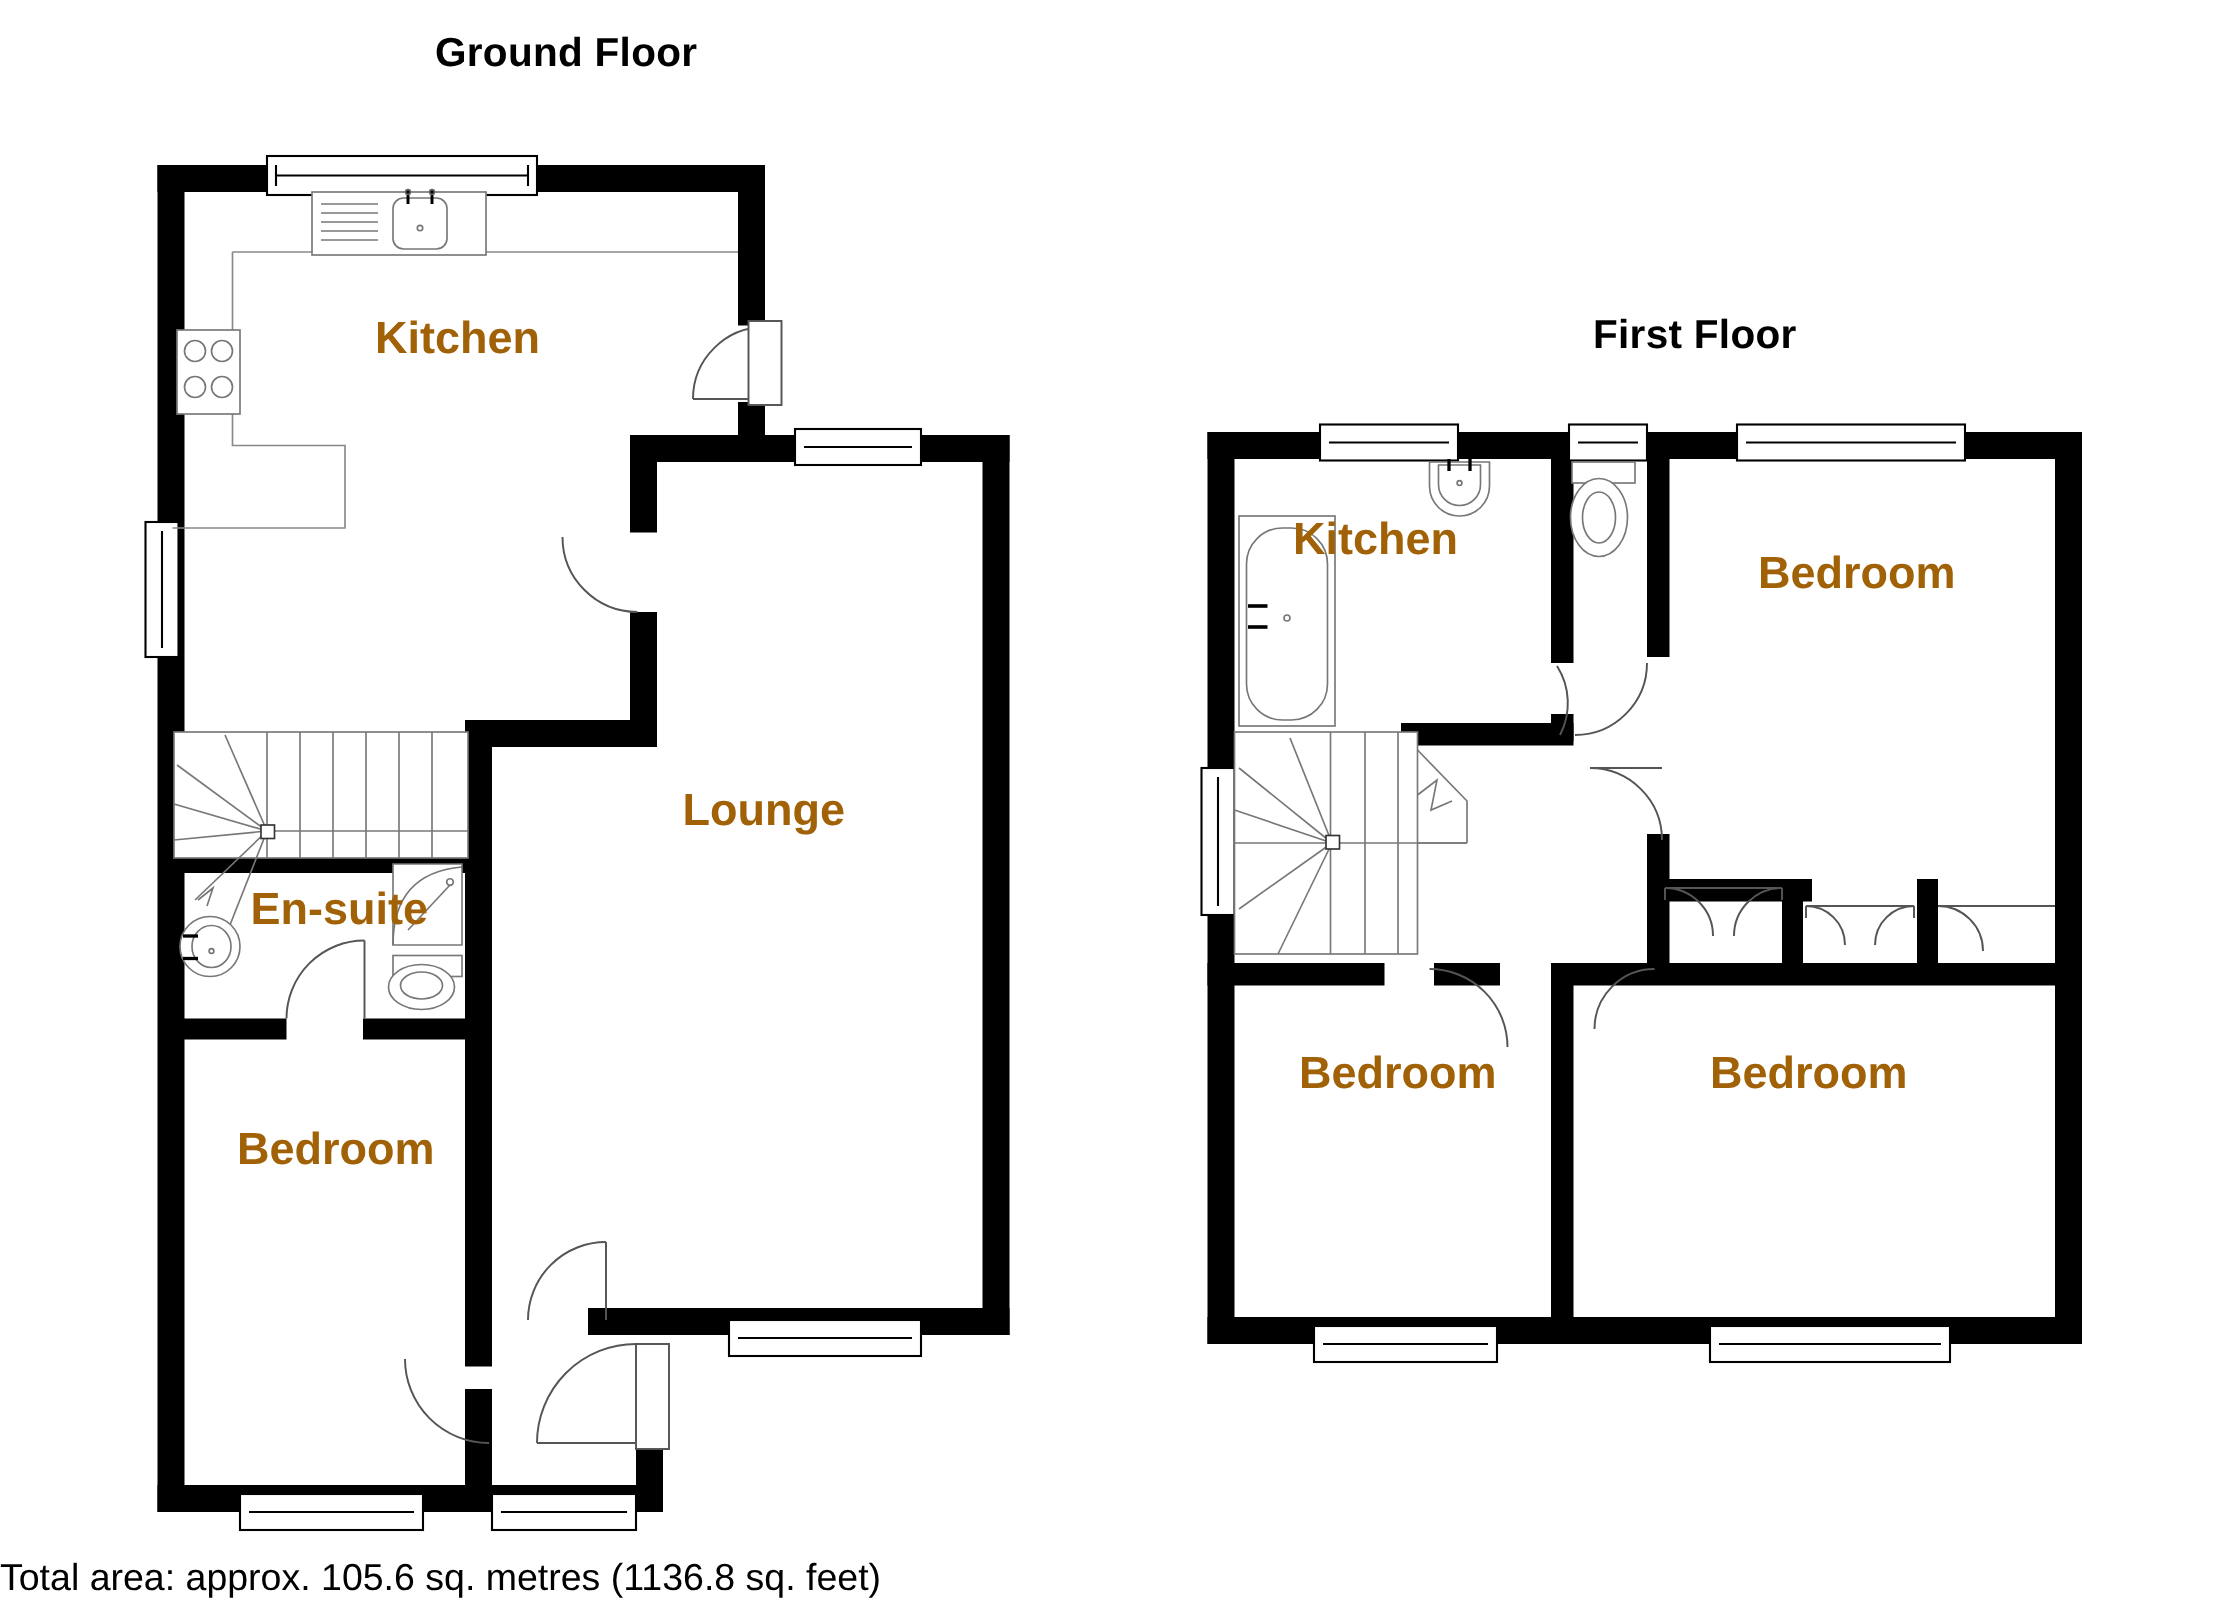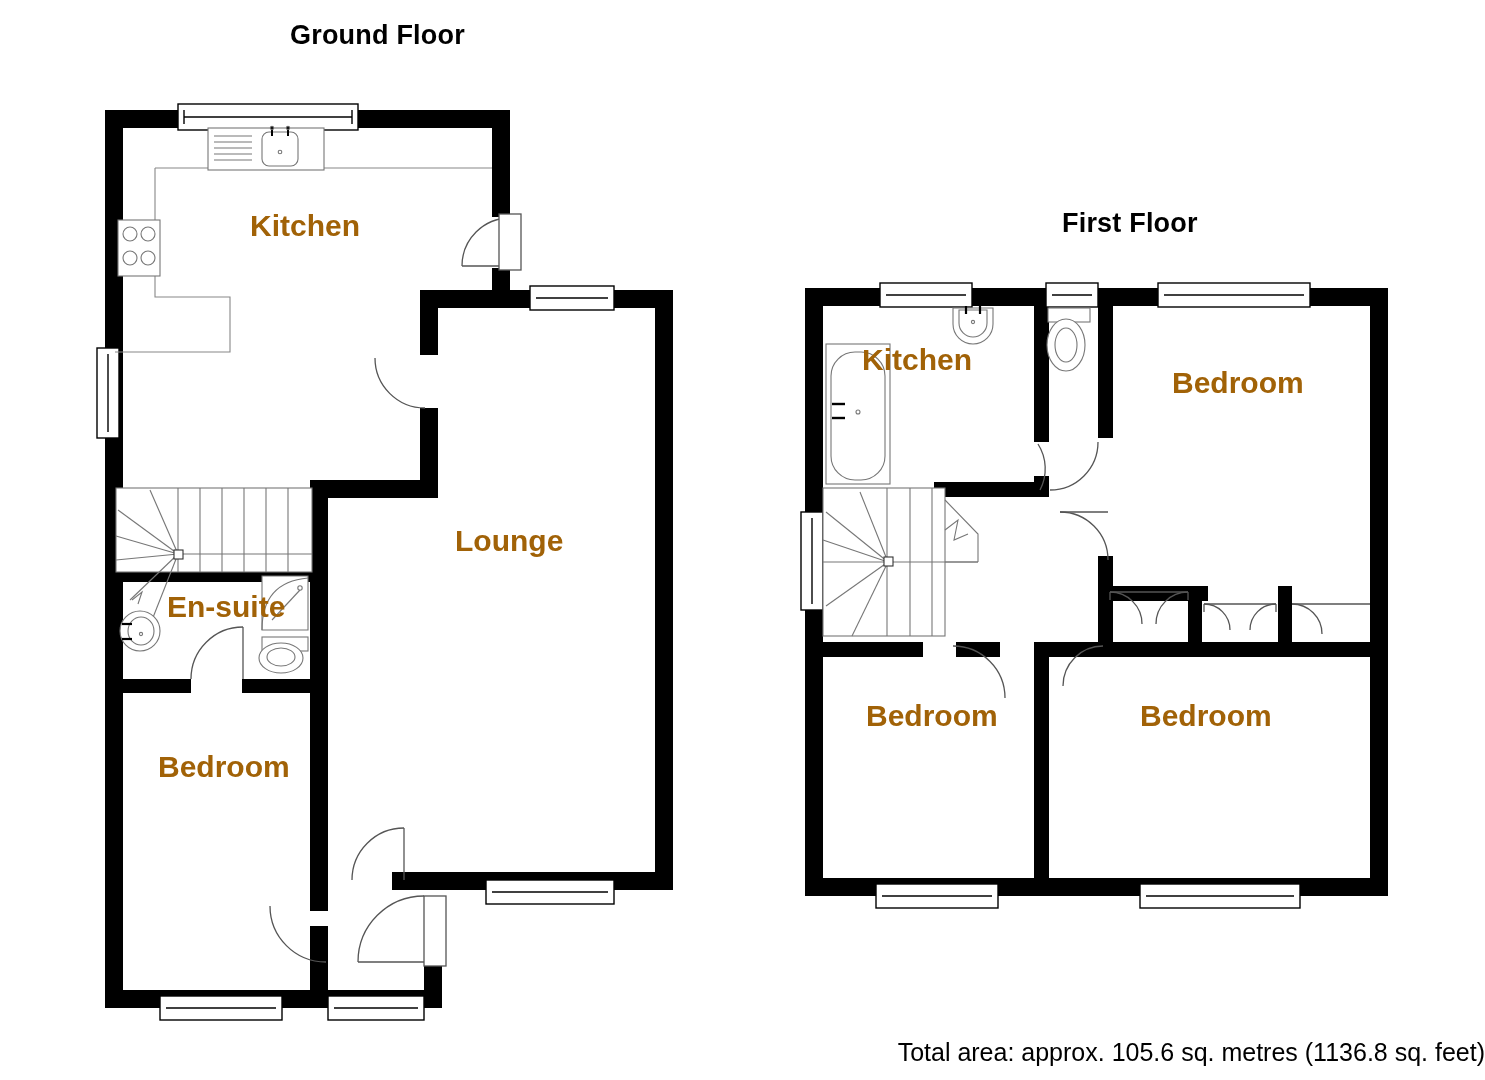--- a/index.html
+++ b/index.html
@@ -36,21 +36,21 @@
     font-weight: bold;
     font-size: 30px;
     color: #a16207;
     white-space: nowrap;
   }
   .total-area {
     position: absolute;
     left: 0;
     top: 1038px;
     width: 1485px;
-    text-align: right;
+    text-align: left;
     font-size: 25px;
     color: #000;
   }
   svg { display: block; }
   .svg-layer {
     position: absolute;
     left: 0; top: 0;
     width: 1485px;
     height: 1080px;
     pointer-events: none;

